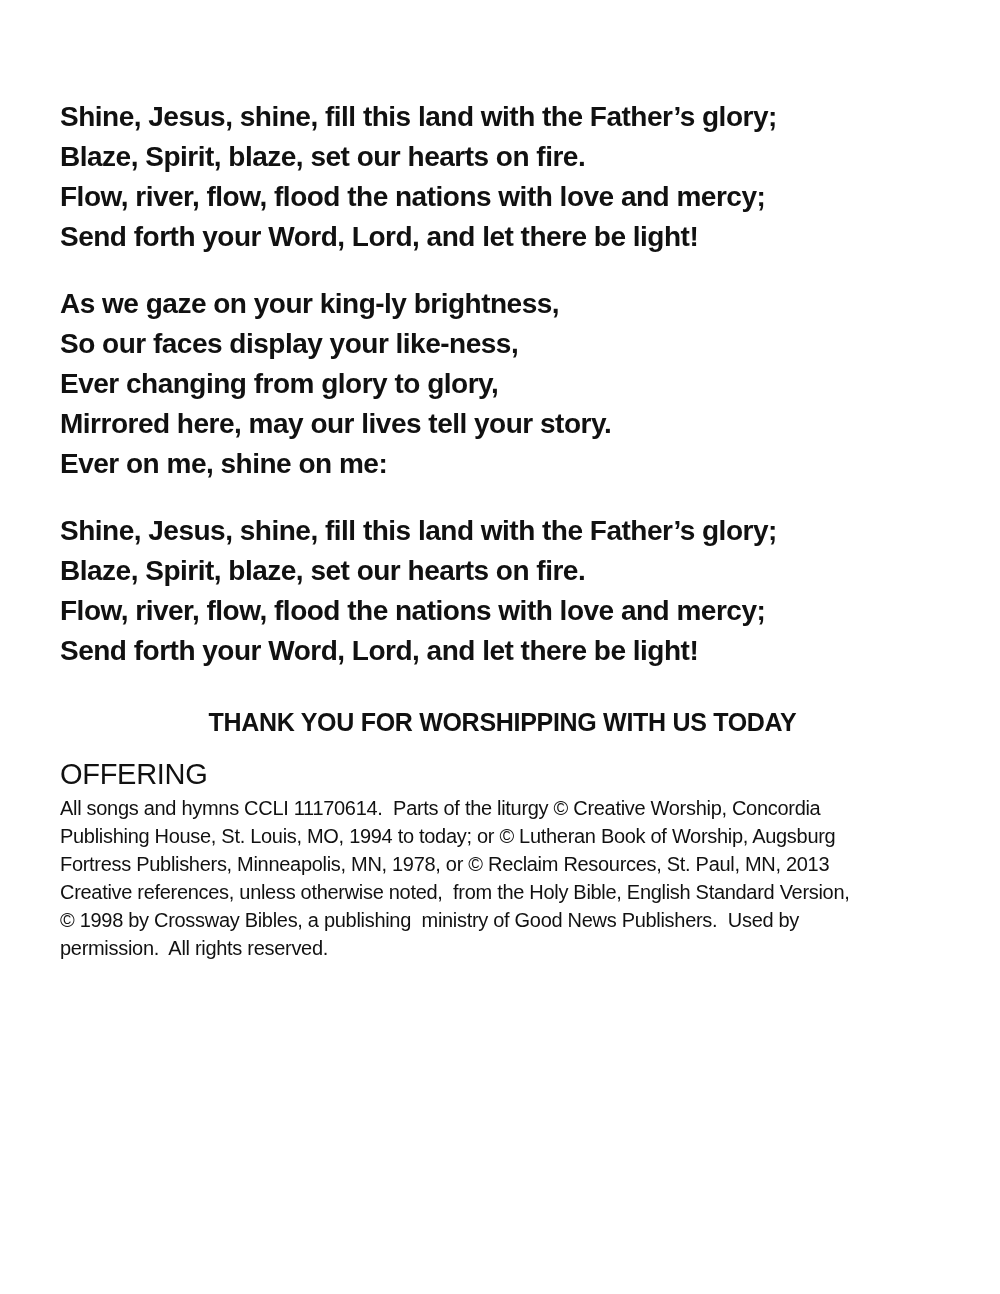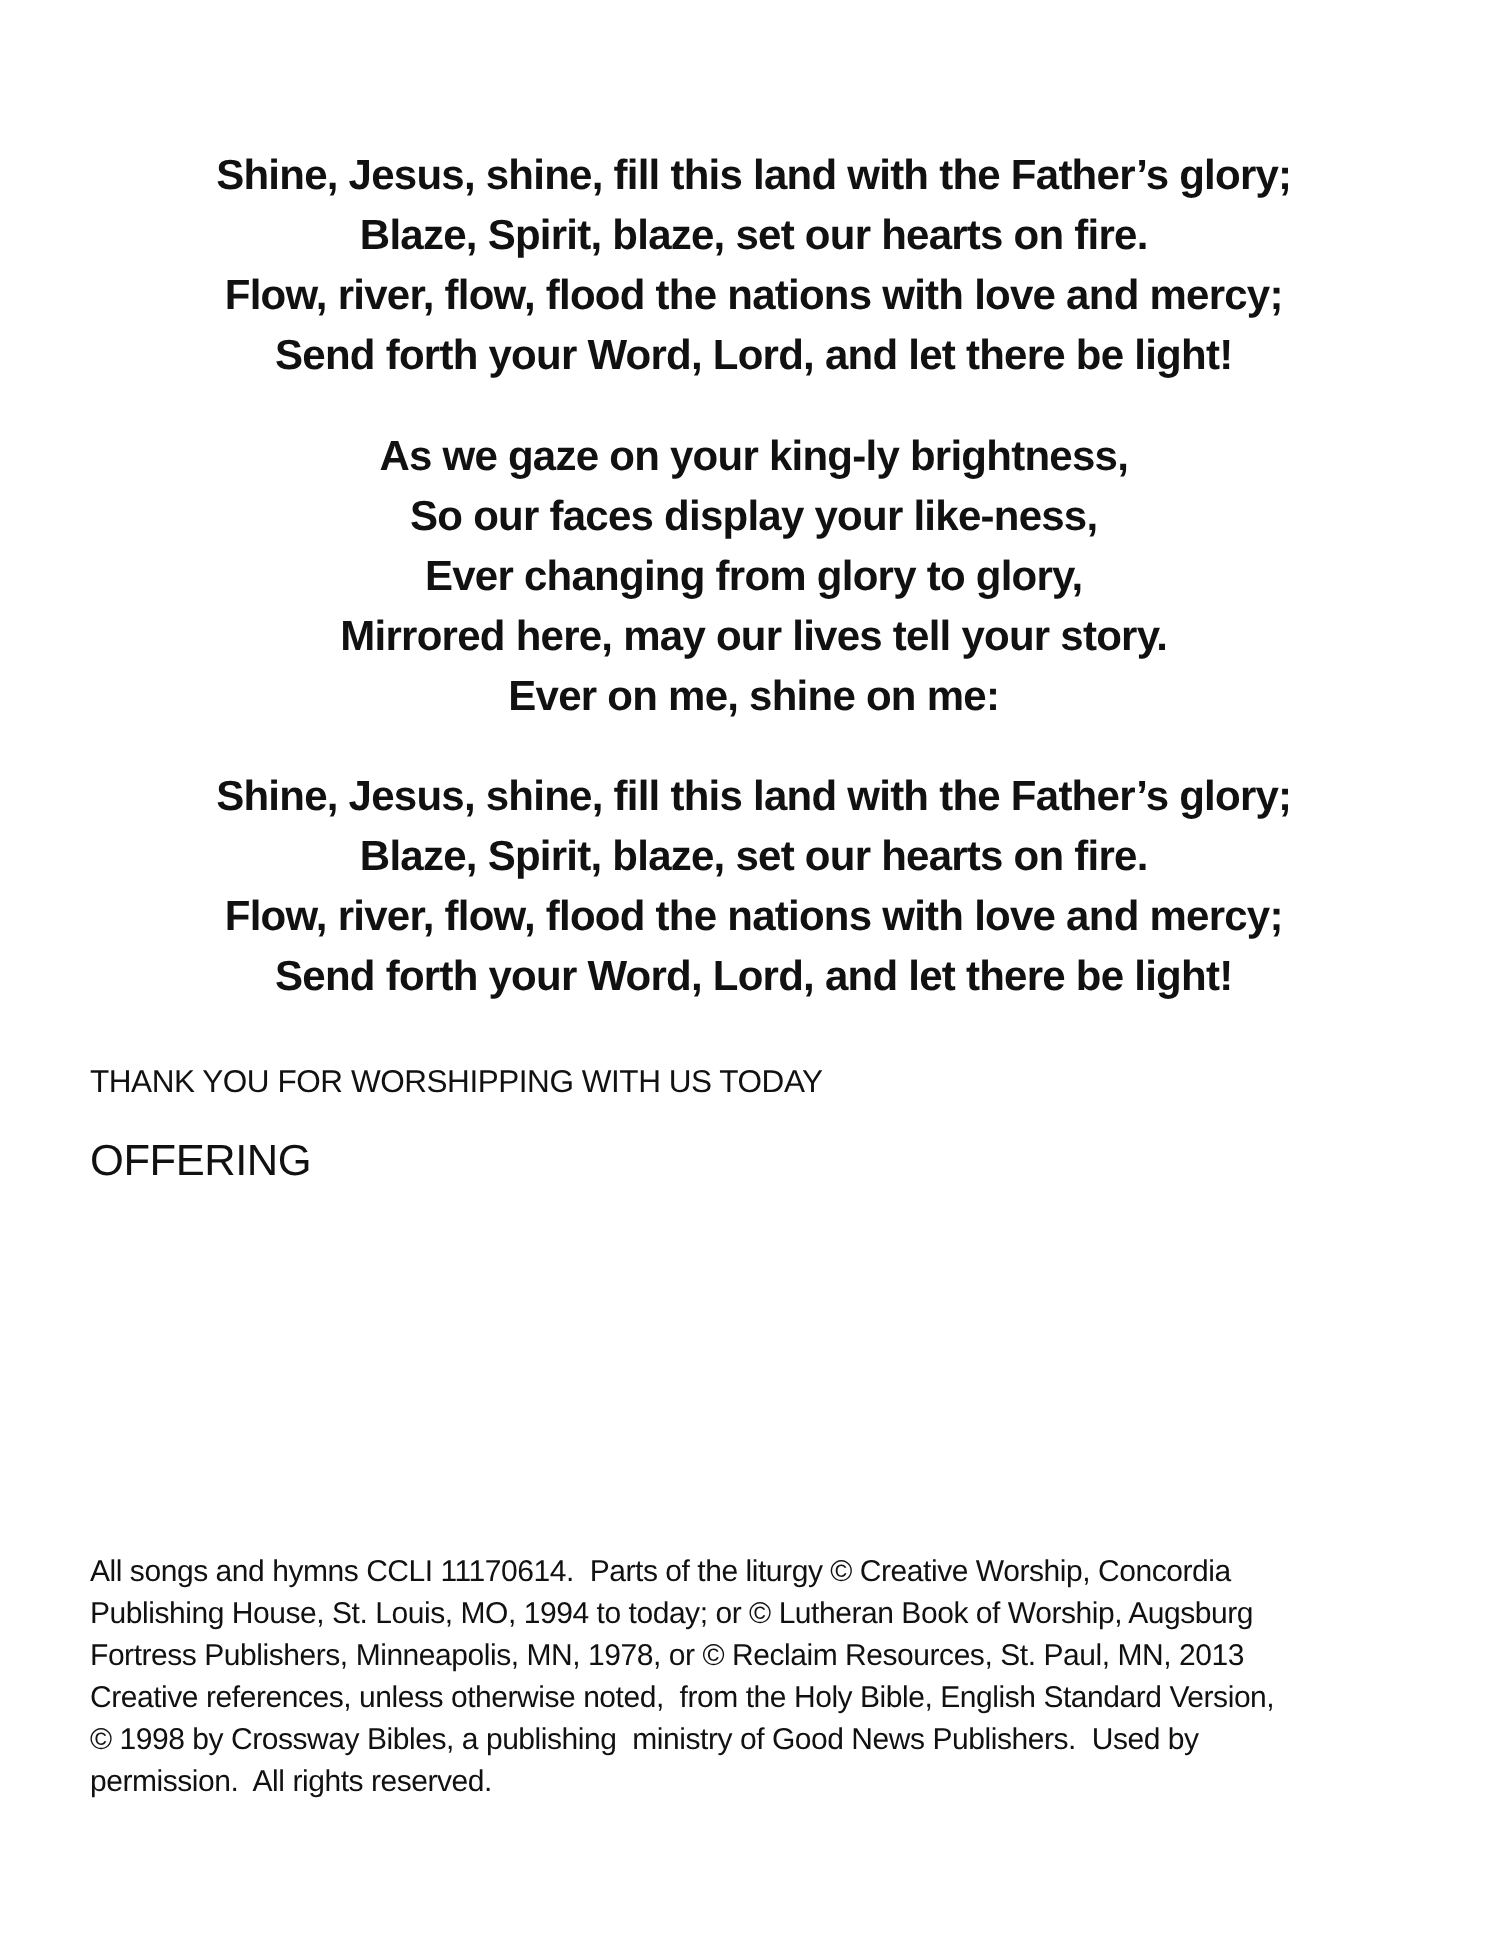--- a/index.html
+++ b/index.html
@@ -25,38 +25,37 @@
     font-size: 28px;
     line-height: 40px;
     letter-spacing: -0.5px;
     margin: 0 0 27px 0;
   }
   .stanza.last {
     margin-bottom: 0;
   }
   .lyric-line {
     white-space: pre-wrap;
-    text-align: center;
   }
   .thank-you {
-    font-weight: 400;
-    font-size: 21px;
+    font-weight: 700;
+    font-size: 25px;
     line-height: 40px;
     letter-spacing: -0.3px;
     margin-top: 31px;
+    text-align: center;
   }
   .offering {
     font-weight: 400;
     font-size: 29px;
     line-height: 40px;
     letter-spacing: -0.3px;
     margin-top: 12px;
   }
   .credits {
-    margin-top: 240px;
     font-weight: 400;
     font-size: 20px;
     line-height: 28px;
     letter-spacing: -0.3px;
   }
   .credit-line {
     white-space: pre-wrap;
   }
 </style>
 </head>

